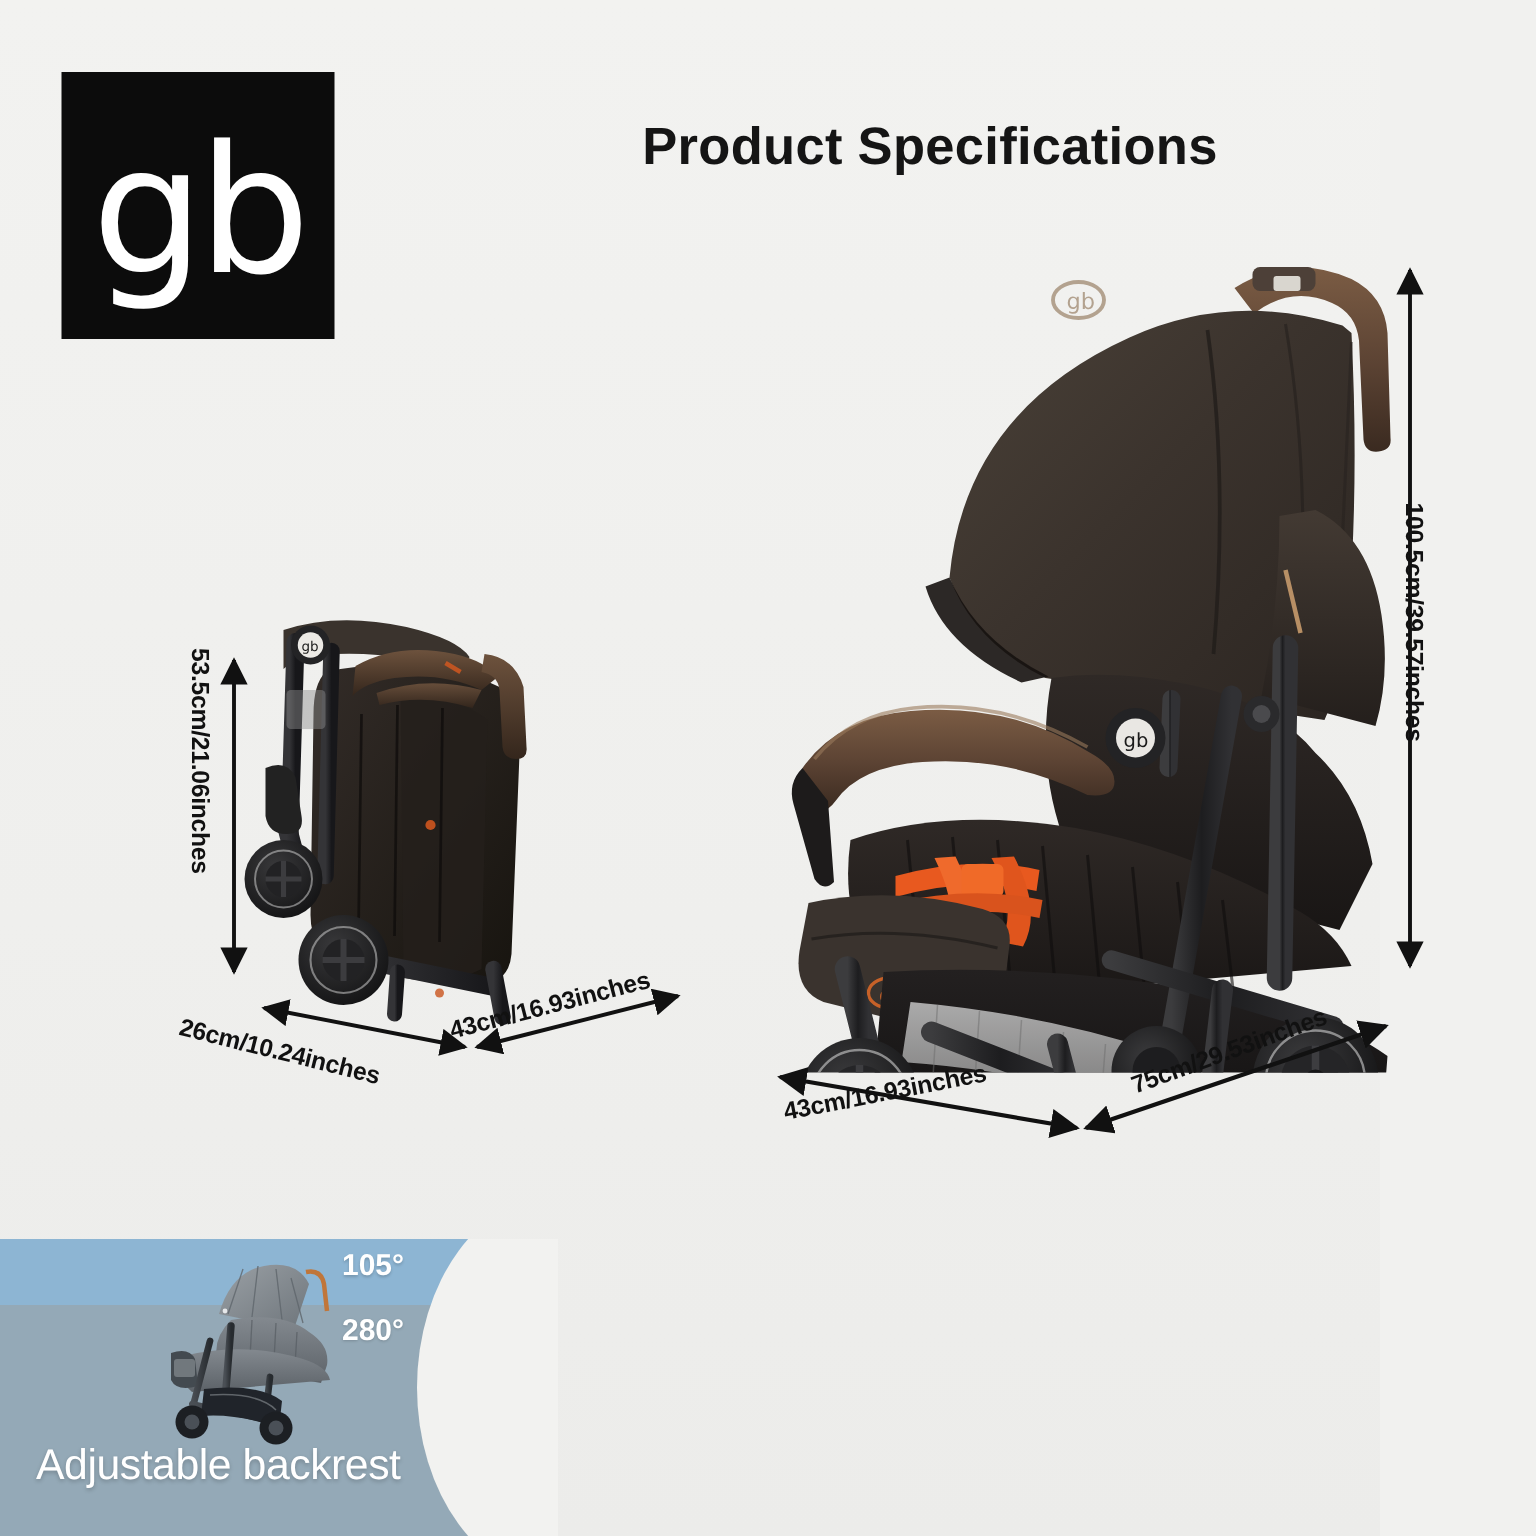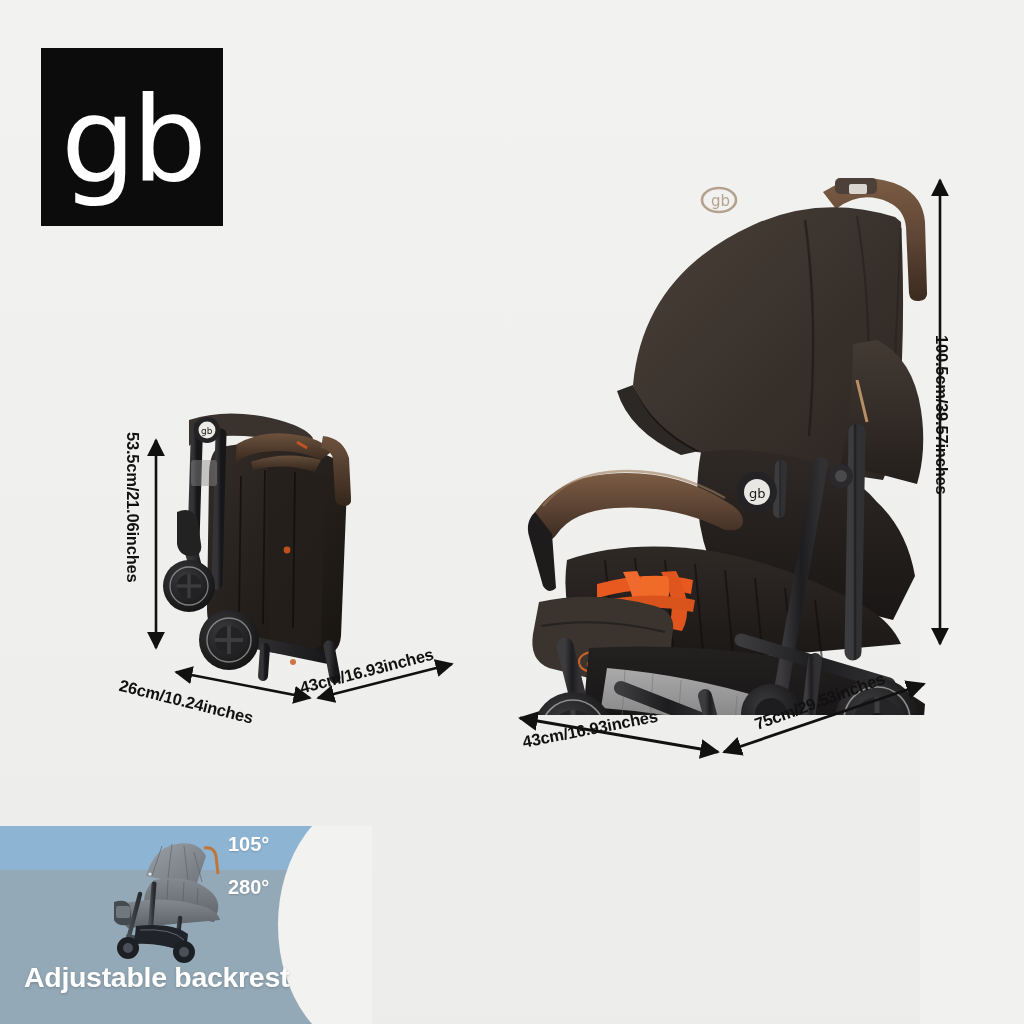--- a/index.html
+++ b/index.html
@@ -123,34 +123,35 @@
     font-weight: bold;
     text-shadow: 0 1px 2px rgba(0,0,0,.18);
   }
   #angle-105 { left: 228px; top: 833px; }
   #angle-170 { left: 228px; top: 876px; }
   #backrest-caption {
     position: absolute;
     left: 24px; top: 961px;
     color: #ffffff;
     font-size: 28.5px;
-    font-weight: bold;
+    font-weight: normal;
     letter-spacing: -.3px;
     text-shadow: 0 1px 3px rgba(0,0,0,.22);
   }
 </style>
 </head>
 <body>
 
 <div id="spec-sheet">
 
   <div id="brand-logo">
     <div class="gb-text">gb</div>
   </div>
 
+  <div id="page-title">Product Specifications</div>
 
   <svg class="art" id="stroller-main-art" viewBox="0 0 460 575">
     <defs>
       <linearGradient id="canopyG" x1="0" y1="0" x2="1" y2="1">
         <stop offset="0" stop-color="#4a4138"></stop>
         <stop offset="0.45" stop-color="#3b332d"></stop>
         <stop offset="1" stop-color="#2b2521"></stop>
       </linearGradient>
       <linearGradient id="canopyG2" x1="0" y1="0" x2="0" y2="1">
         <stop offset="0" stop-color="#433a33"></stop>

